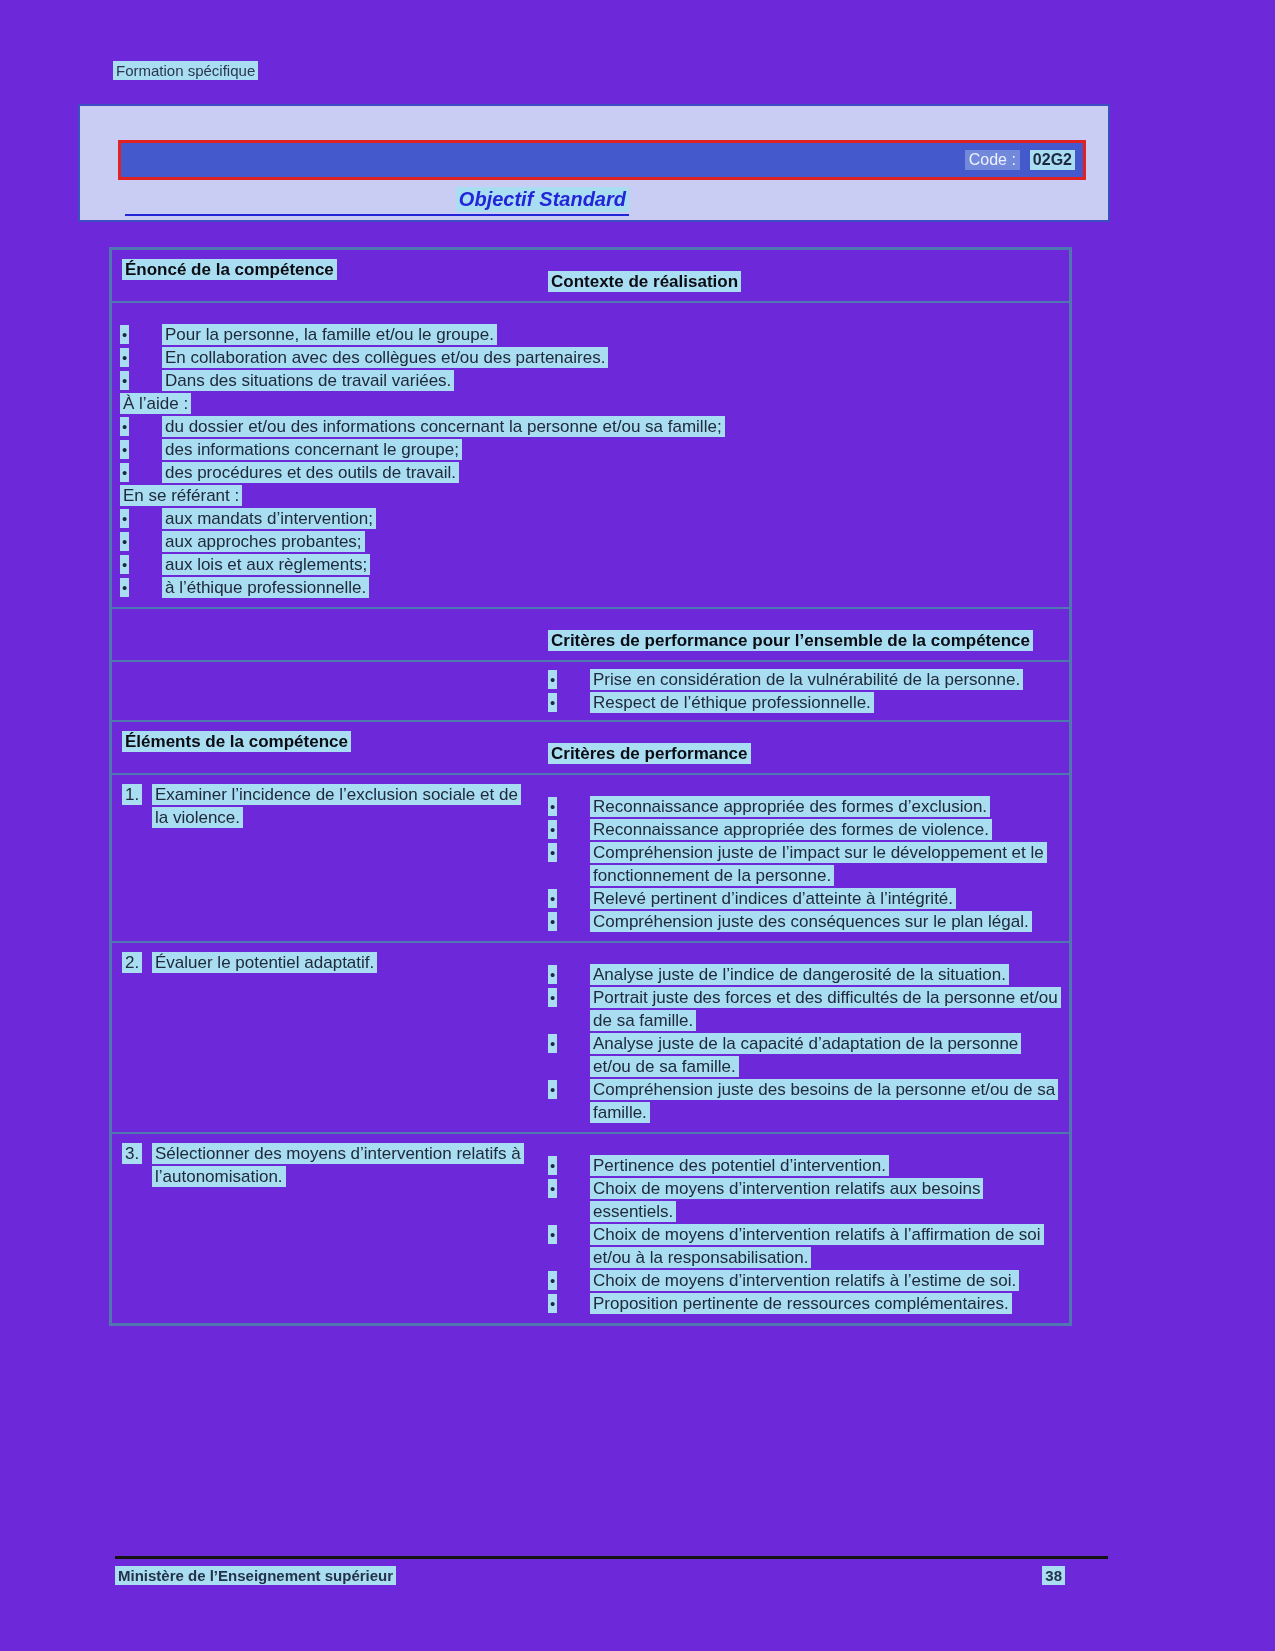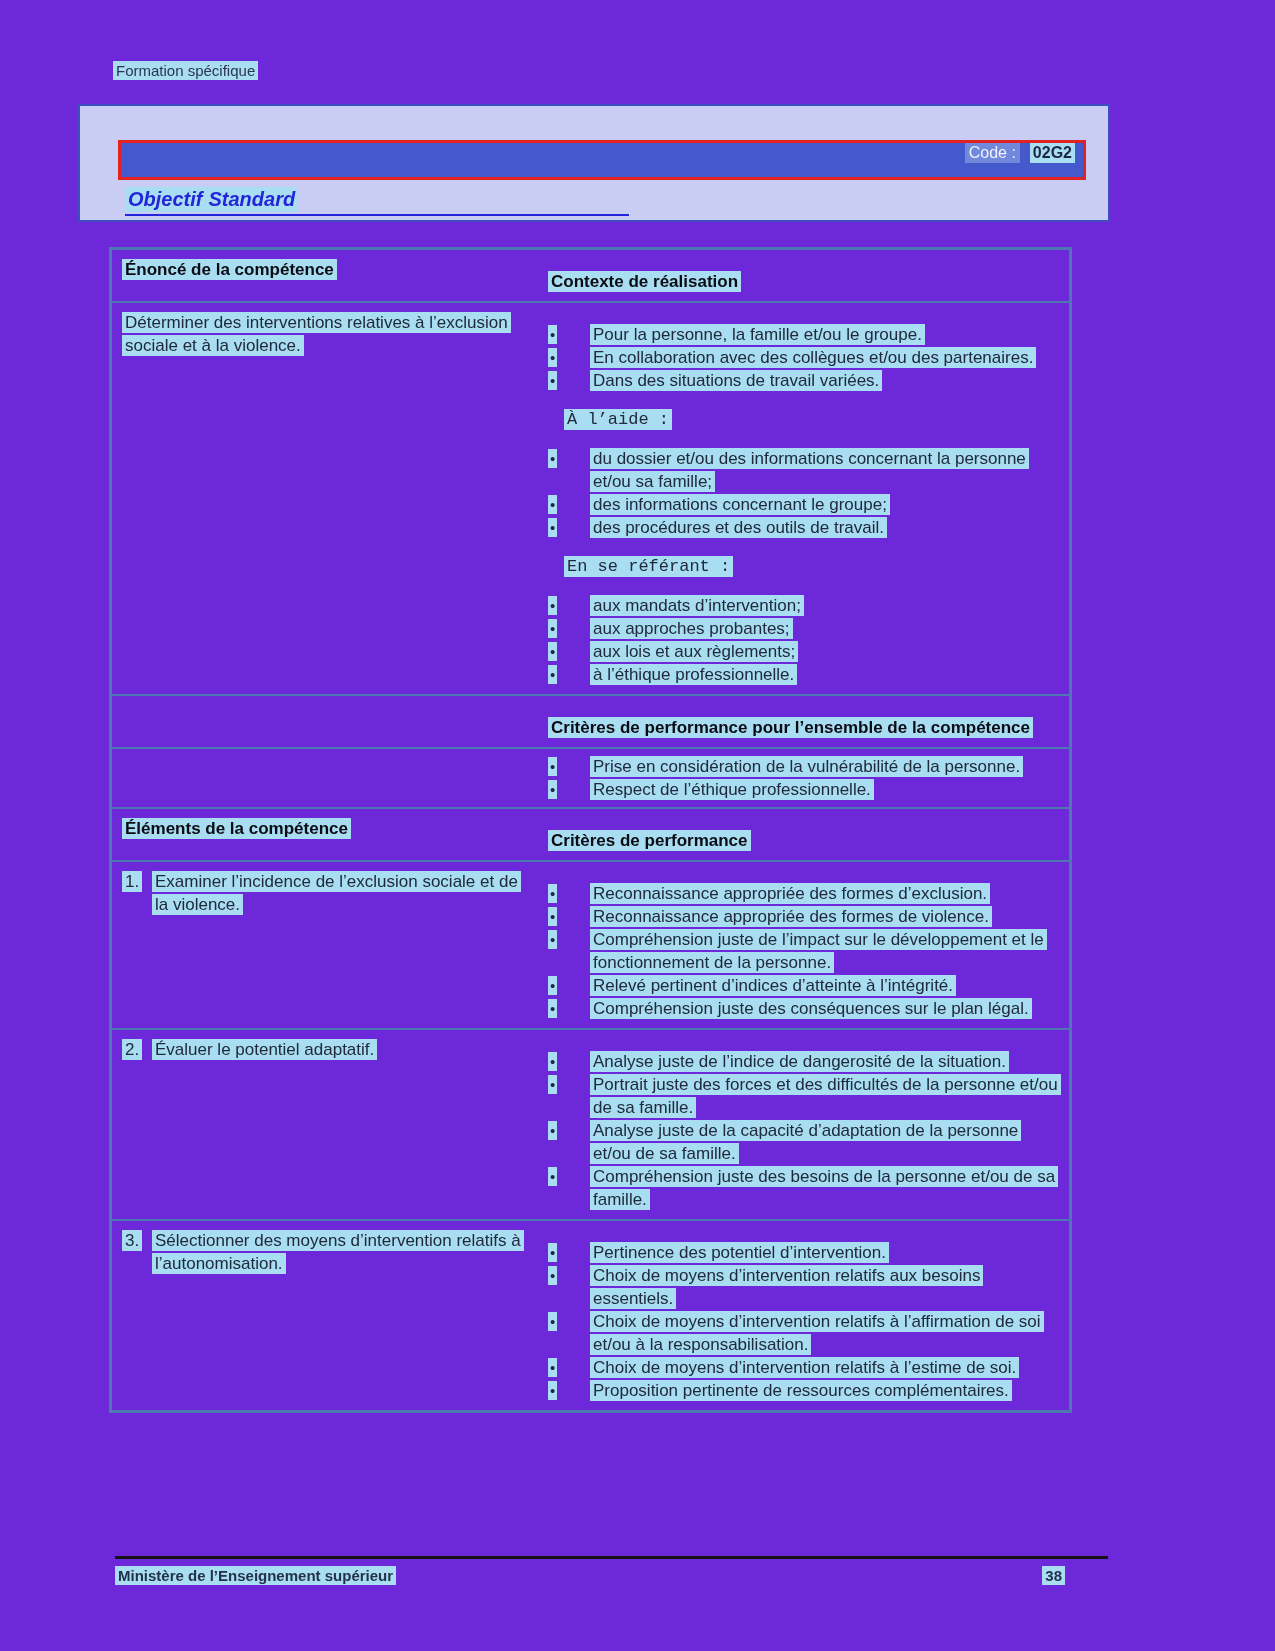--- a/index.html
+++ b/index.html
@@ -24,28 +24,28 @@
     position:absolute;left:78px;top:104px;width:1032px;height:118px;
     background:var(--box-bg,#c9cdf3);
     border:2px solid var(--box-border,#3d4dc2);
     box-sizing:border-box;
   }
   .banner{
     margin:34px 22px 6px 38px;height:40px;
     background:var(--banner-bg,#4459cc);
     border:3px solid var(--banner-border,#e02222);
     box-sizing:border-box;
-    display:flex;align-items:flex-start;justify-content:flex-end;
+    display:flex;align-items:center;justify-content:flex-end;
     padding-right:8px;font-size:16px;
   }
   .code-label{color:#eef2ff;background:rgba(200,225,245,0.35);padding:1px 4px;margin-right:10px;}
   .code-value{color:#1d2840;font-weight:bold;}
   .obj-std{
     margin:7px 0 0 45px;width:504px;
-    display:flex;justify-content:flex-start;align-items:flex-end;
+    display:flex;justify-content:flex-end;align-items:flex-end;
     border-bottom:2px solid var(--label-blue,#2424d8);
     padding-bottom:2px;
     font-size:20px;font-weight:bold;font-style:italic;
     color:var(--label-blue,#2424d8);
   }
   
   .table{
     position:absolute;left:109px;top:247px;width:963px;
     border:3px solid var(--table-border,#4f78b0);
     box-sizing:border-box;
@@ -53,21 +53,21 @@
   }
   .row{display:flex;}
   .row + .row{border-top:2px solid var(--table-border,#4f78b0);}
   .cl{width:428px;box-sizing:border-box;padding:8px 10px;}
   .cr{flex:1;box-sizing:border-box;padding:20px 10px 8px 8px;}
   .hdr{font-weight:bold;color:#0c0c14;}
   .li{display:flex;}
   .dot{width:42px;flex:0 0 42px;color:#1d2840;}
   .dot .hl{padding:1px 2px;font-size:15px;}
   .txt{flex:1;}
-  .plain{margin:16px;font-family:Liberation Mono, monospace;}
+  .plain{margin:0;}
   .num-item{display:flex;}
   .num{width:30px;flex:0 0 30px;}
   .ntxt{flex:1;}
   .bold2{font-weight:bold;color:#0c0c14;}
   .shortrow .cr{padding-top:6px;padding-bottom:6px;}
   
   .footer-line{position:absolute;left:115px;top:1556px;width:993px;height:3px;background:#141414;}
   .footer-row{
     position:absolute;left:115px;top:1566px;width:950px;
     display:flex;justify-content:space-between;
@@ -99,23 +99,20 @@
     <div class="row">
       <div class="cl">
         <span class="hl hdr">Énoncé de la compétence</span>
       </div>
       <div class="cr">
         <span class="hl hdr">Contexte de réalisation</span>
       </div>
     </div>
 
     <div class="row">
-      <div class="cl">
-        <span class="hl">Déterminer des interventions relatives à l’exclusion sociale et à la violence.</span>
-      </div>
       <div class="cr">
         <div>
             <div class="li">
               <span class="dot"><span class="hl">•</span></span>
               <span class="txt"><span class="hl">Pour la personne, la famille et/ou le groupe.</span></span>
             </div>
             <div class="li">
               <span class="dot"><span class="hl">•</span></span>
               <span class="txt"><span class="hl">En collaboration avec des collègues et/ou des partenaires.</span></span>
             </div>

